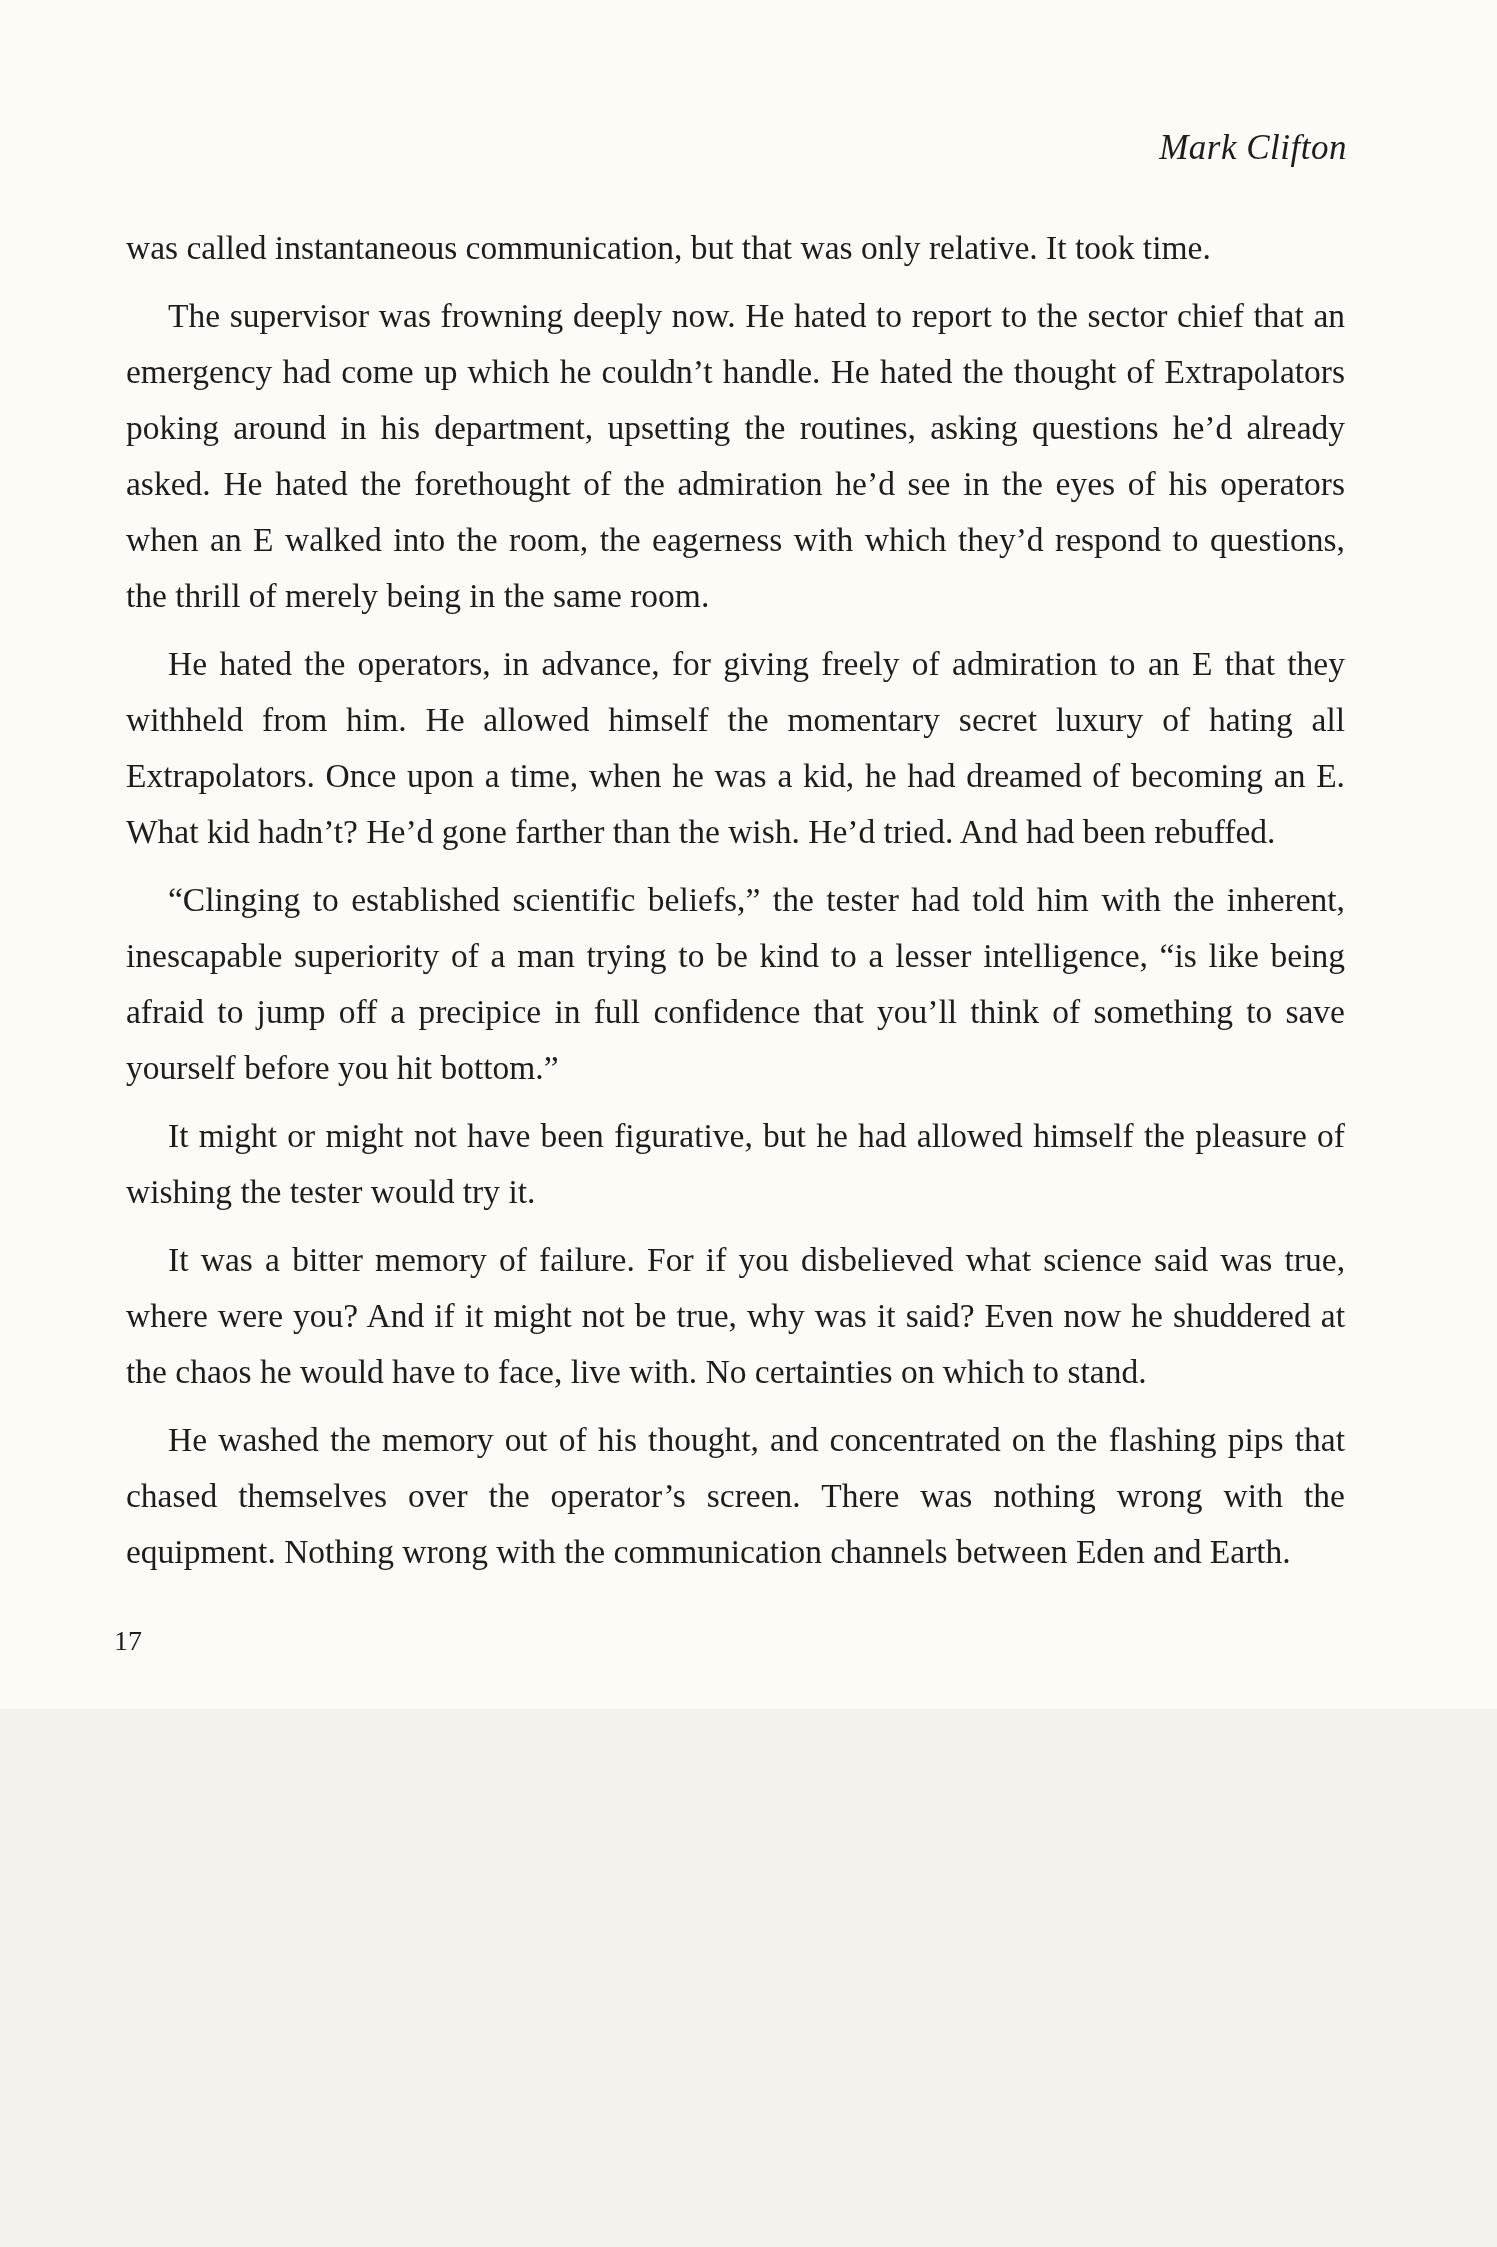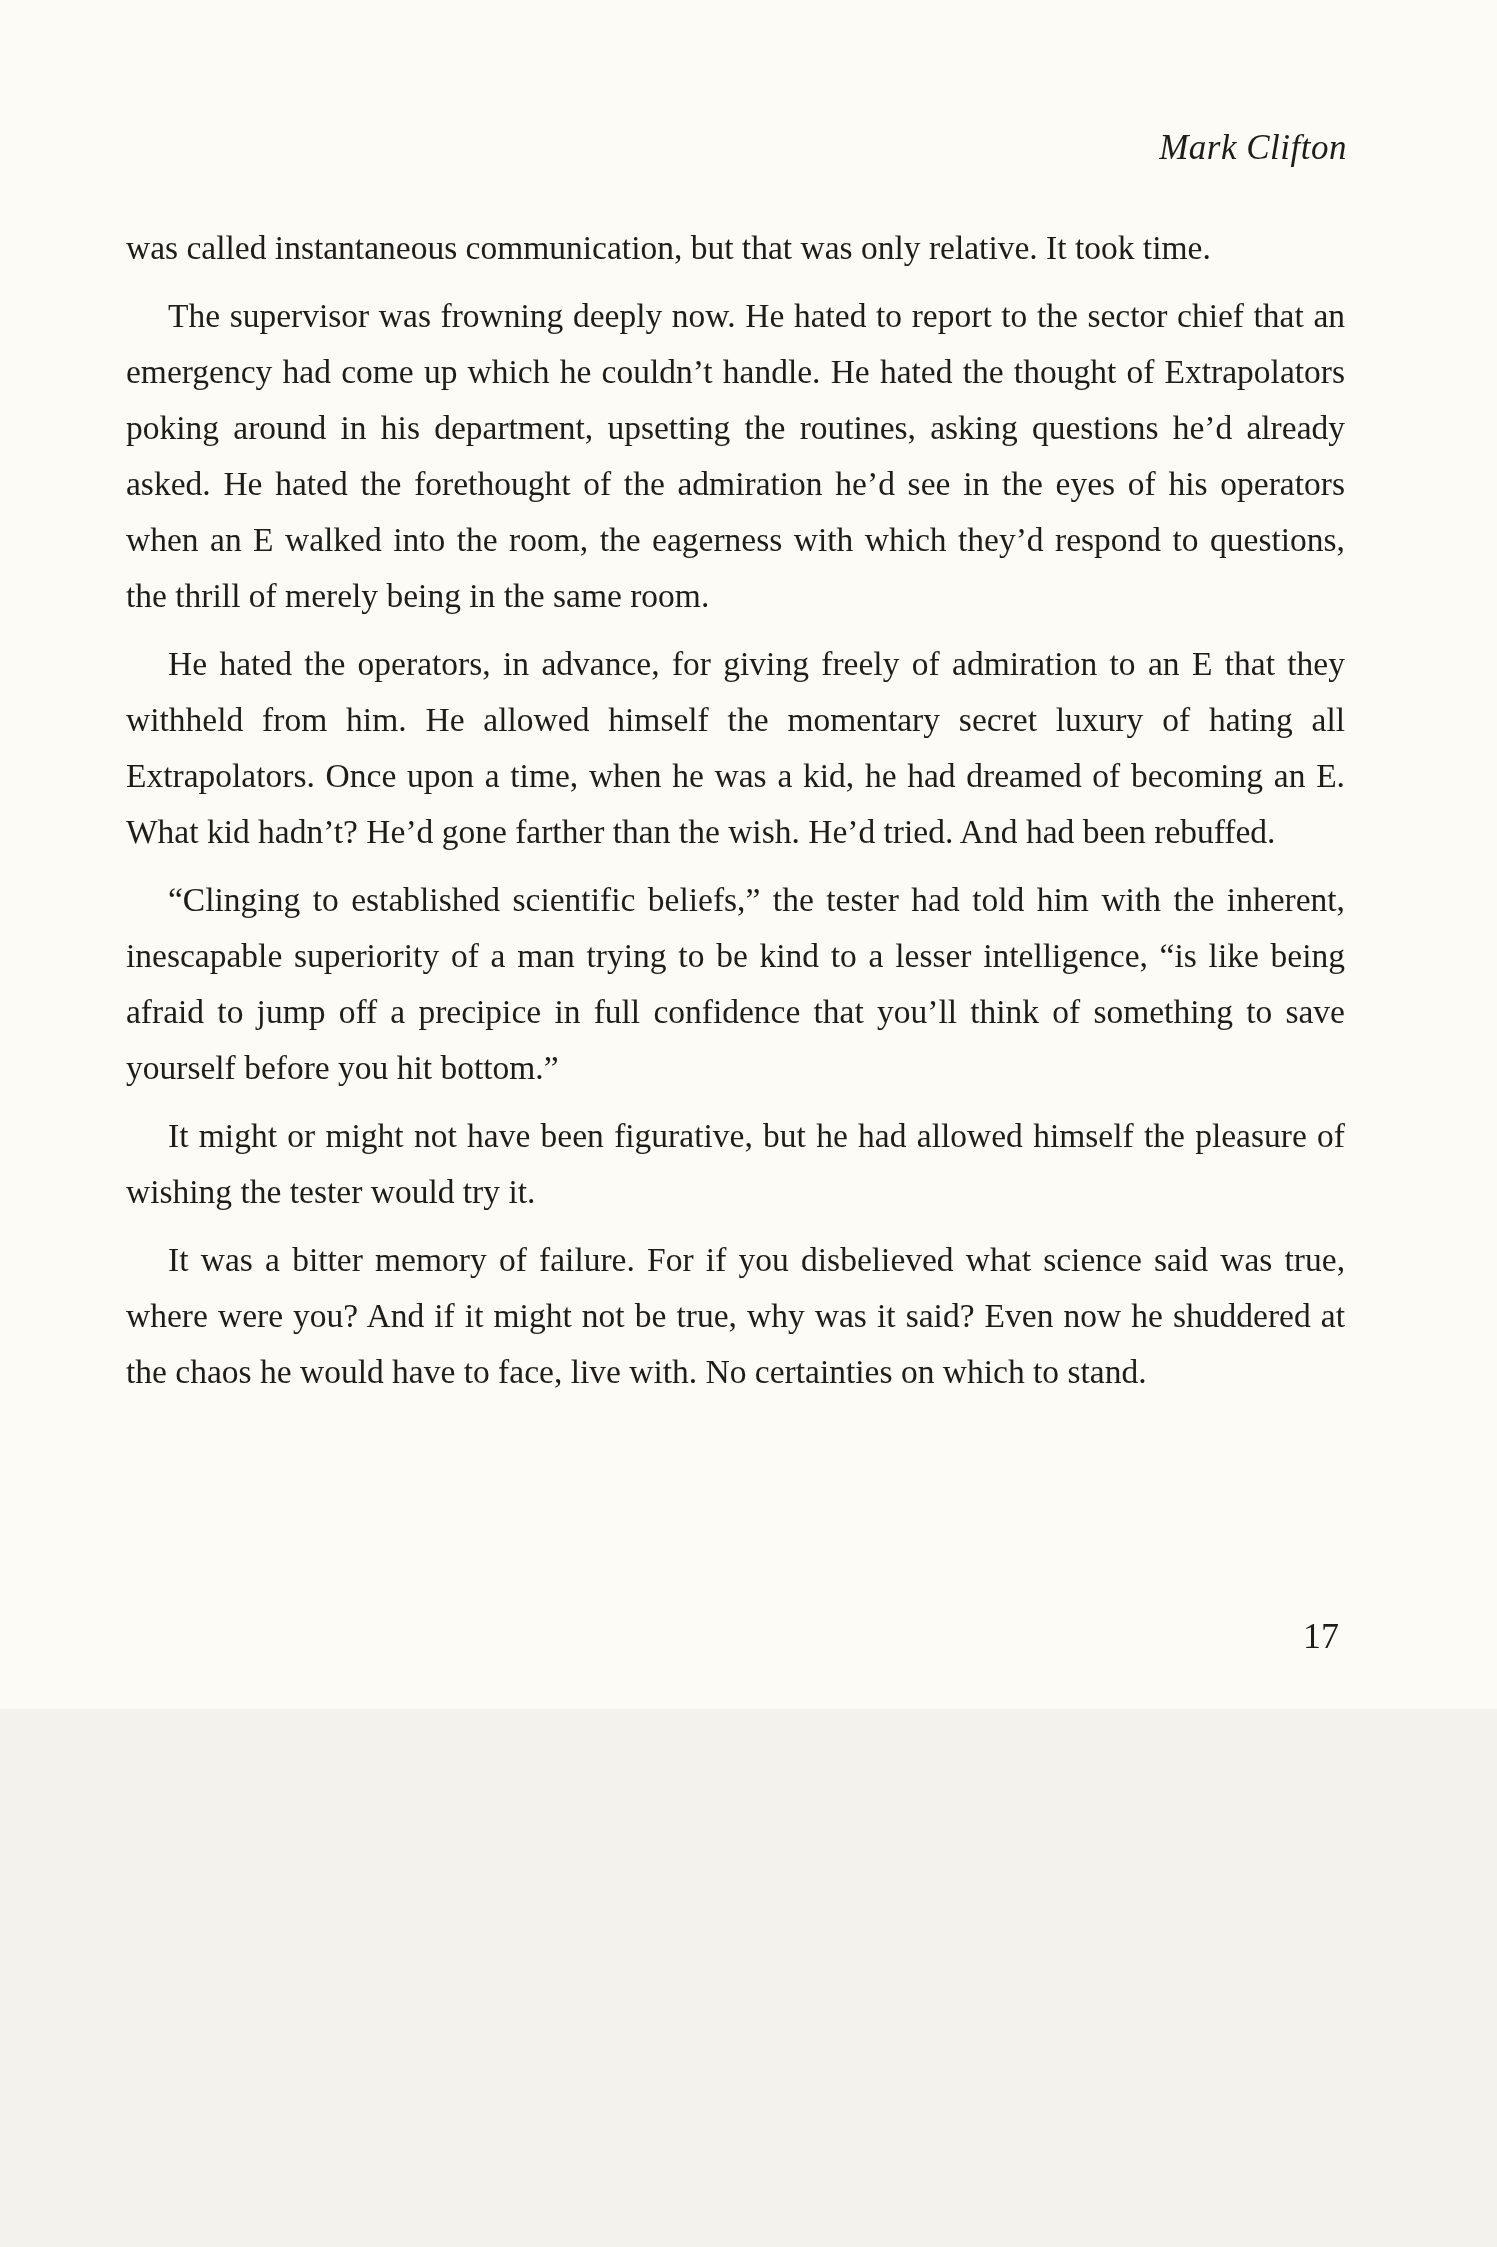--- a/index.html
+++ b/index.html
@@ -45,39 +45,40 @@
     text-indent: 42px;
   }
   .para.no-indent {
     text-indent: 0;
   }
   .page-footer {
     position: absolute;
     left: 114px;
     right: 158px;
     bottom: 52px;
-    text-align: right;
-    font-size: 36px;
+    text-align: left;
+    font-size: 28px;
   }
 </style>
 </head>
 <body>
 
 <div class="page">
 
   <div class="running-header">
     <span>Mark Clifton</span>
   </div>
 
   <div class="body-text">
     <p class="para no-indent">was called instantaneous communication, but that was only relative. It took time.</p>
     <p class="para">The supervisor was frowning deeply now. He hated to report to the sector chief that an emergency had come up which he couldn’t handle. He hated the thought of Extrapolators poking around in his department, upsetting the routines, asking questions he’d already asked. He hated the forethought of the admiration he’d see in the eyes of his operators when an E walked into the room, the eagerness with which they’d respond to questions, the thrill of merely being in the same room.</p>
     <p class="para">He hated the operators, in advance, for giving freely of admiration to an E that they withheld from him. He allowed himself the momentary secret luxury of hating all Extrapolators. Once upon a time, when he was a kid, he had dreamed of becoming an E. What kid hadn’t? He’d gone farther than the wish. He’d tried. And had been rebuffed.</p>
     <p class="para">“Clinging to established scientific beliefs,” the tester had told him with the inherent, inescapable superiority of a man trying to be kind to a lesser intelligence, “is like being afraid to jump off a precipice in full confidence that you’ll think of something to save yourself before you hit bottom.”</p>
     <p class="para">It might or might not have been figurative, but he had allowed himself the pleasure of wishing the tester would try it.</p>
     <p class="para">It was a bitter memory of failure. For if you disbelieved what science said was true, where were you? And if it might not be true, why was it said? Even now he shuddered at the chaos he would have to face, live with. No certainties on which to stand.</p>
+    <p class="para">He washed the memory out of his thought, and concentrated on the flashing pips that chased themselves over the operator’s screen. There was nothing wrong with the equipment. Nothing wrong with the communication channels between Eden and Earth.</p>
   </div>
 
   <div class="page-footer">
     <span>17</span>
   </div>
 
 </div>
 
 </body></html>

